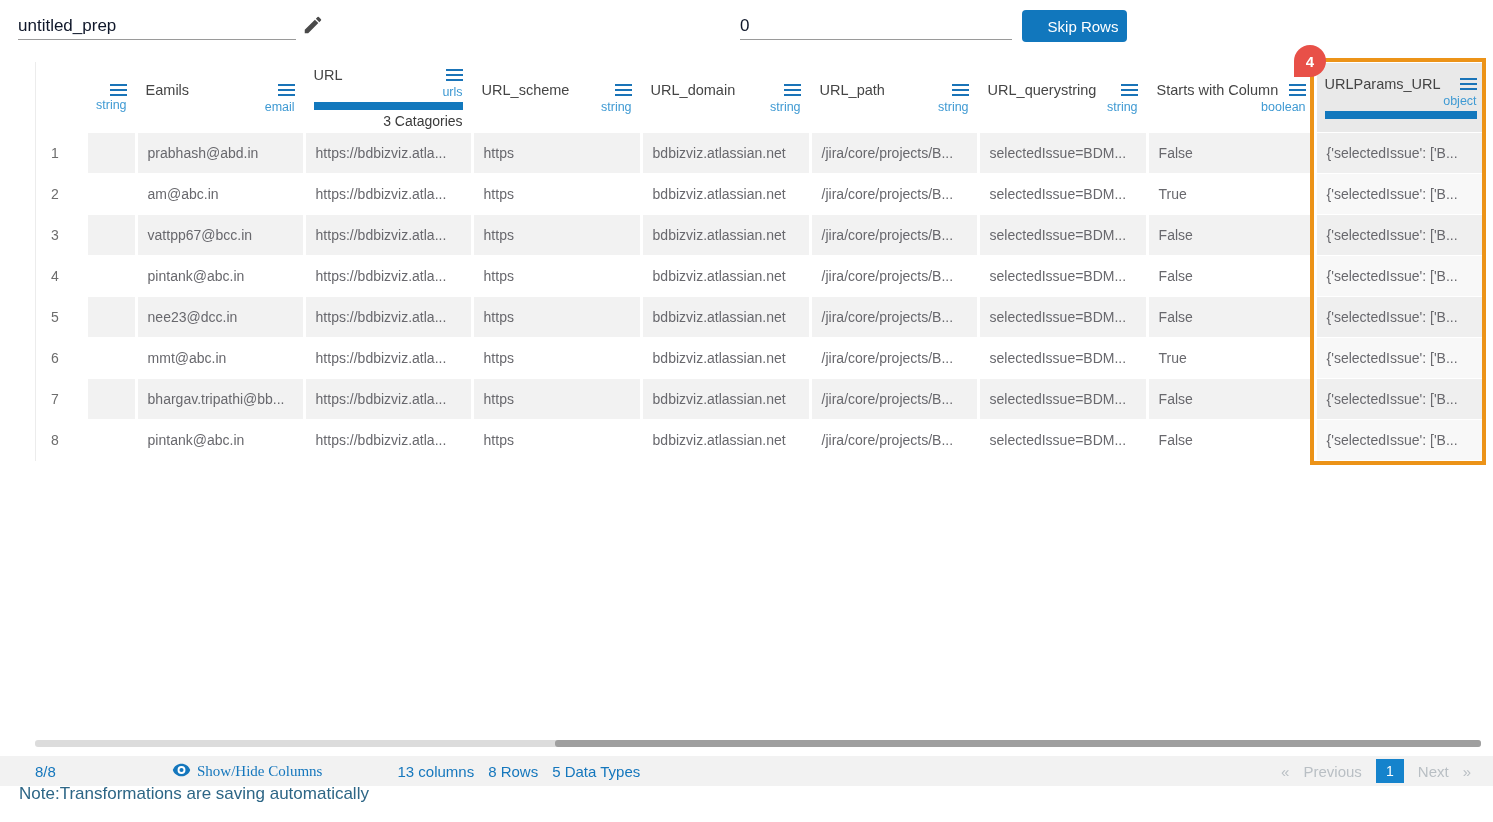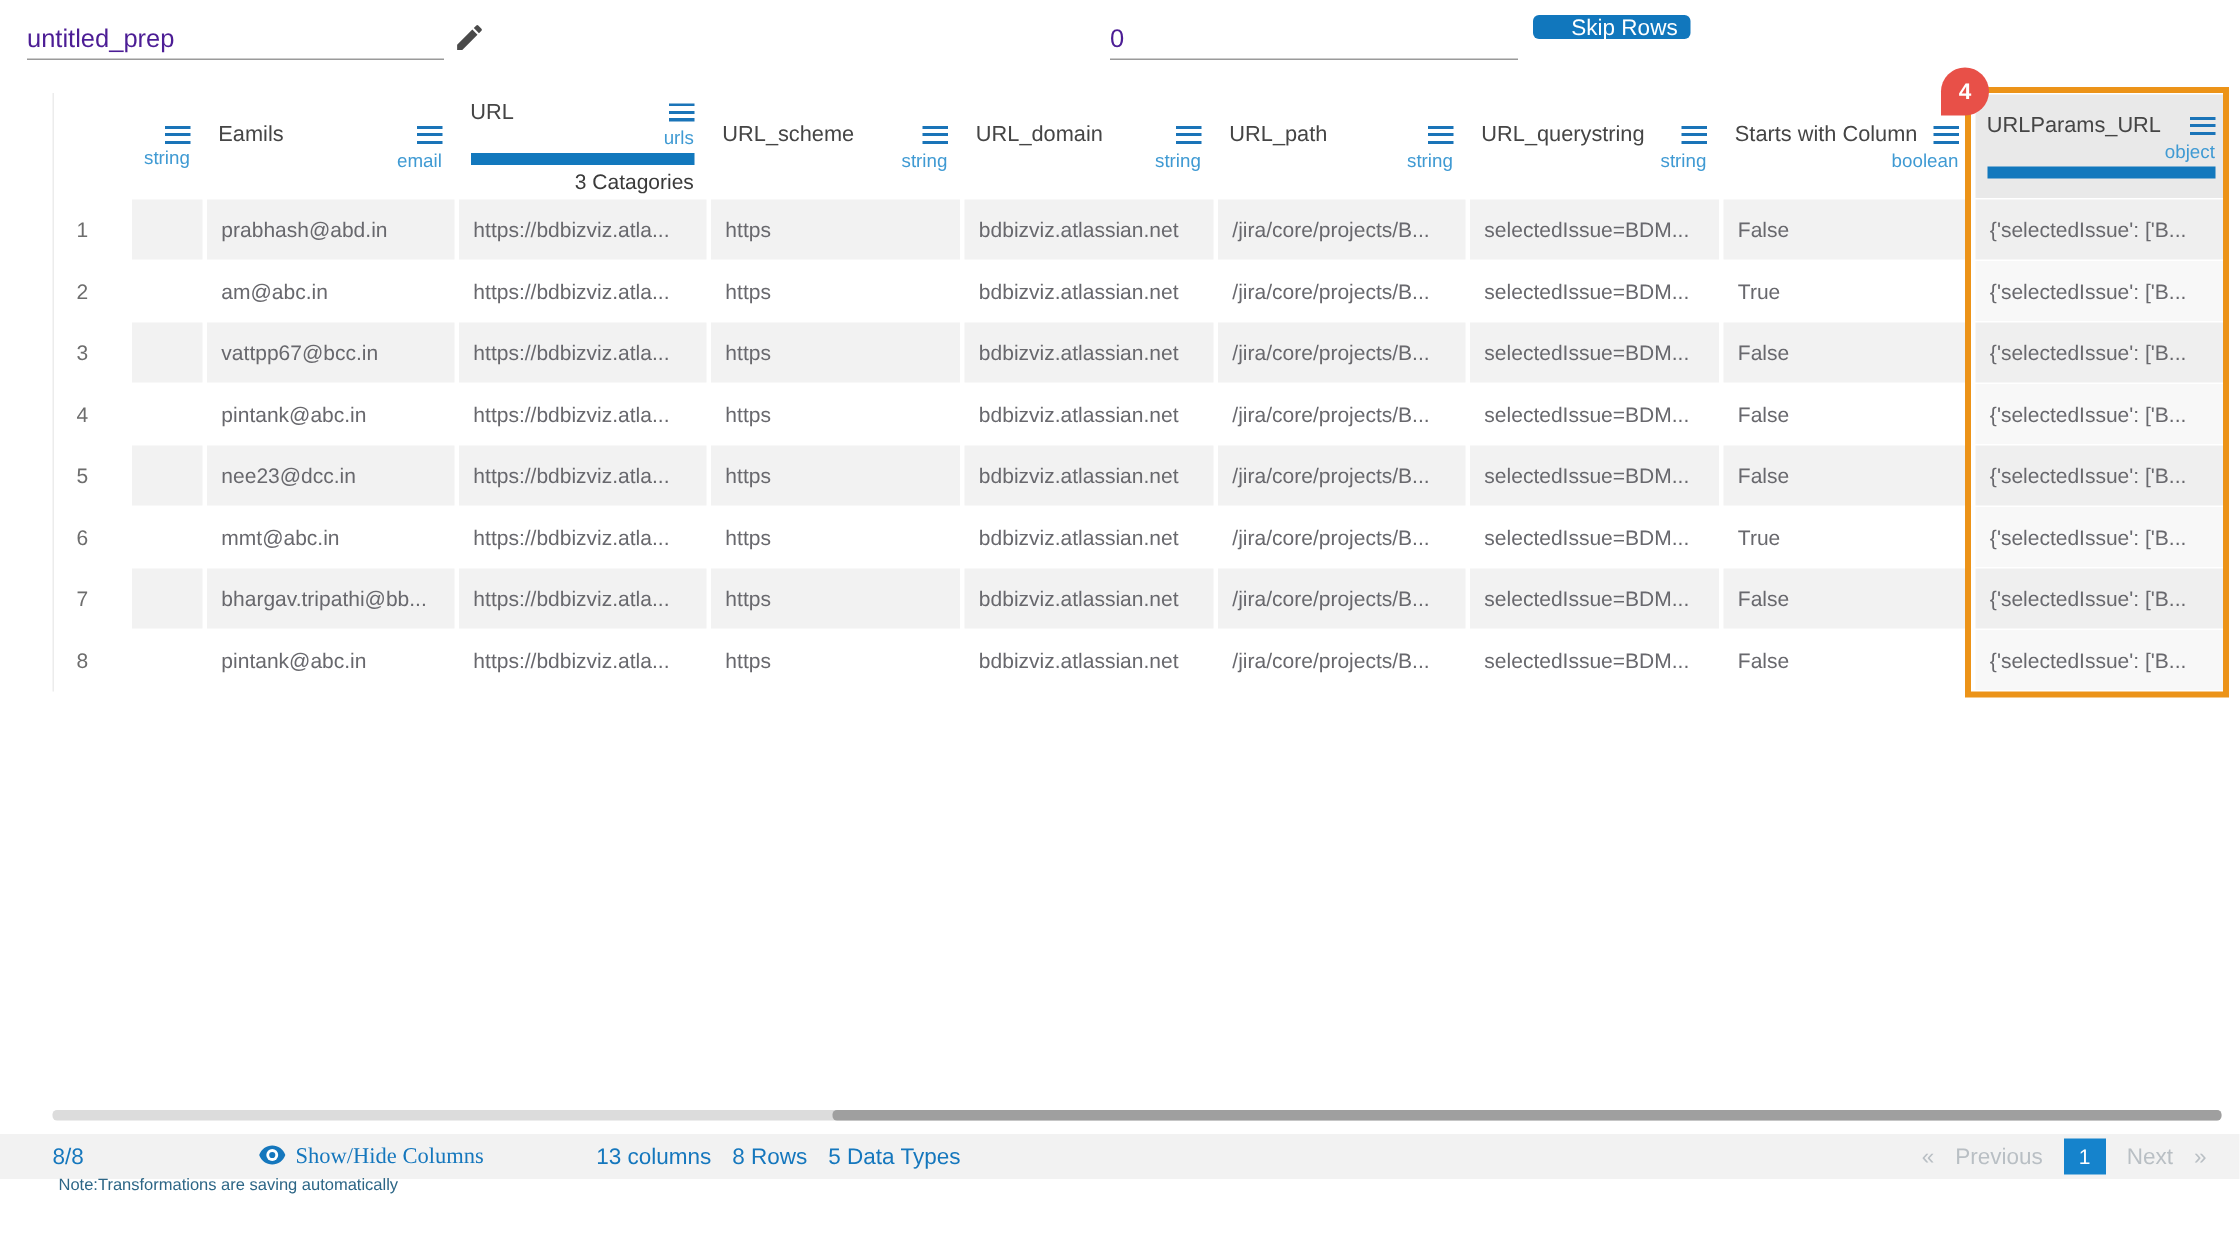--- a/index.html
+++ b/index.html
@@ -2,25 +2,25 @@
 <html><head>
 <meta charset="utf-8">
 <style>
   * { margin:0; padding:0; box-sizing:border-box; }
   html,body { width:1493px; height:822px; background:#ffffff; overflow:hidden;
     font-family:"Liberation Sans","DejaVu Sans",sans-serif; }
 
   
   #topbar { position:absolute; top:0; left:0; width:1493px; height:56px; background:#fff; }
   .underline-input { border:none; border-bottom:1px solid #9a9a9a; background:transparent;
-    font-size:17px; color:#4c1d95; outline:none; font-family:inherit; }
+    font-size:17px; color:#0f172a; outline:none; font-family:inherit; }
   #prep-name { left:18px; top:12px; width:278px; height:28px; position:absolute; }
   #pencil { position:absolute; left:302px; top:14px; width:22px; height:22px; cursor:pointer; }
   #skip-input { left:740px; top:12px; width:272px; height:28px; position:absolute; }
-  #skip-btn { position:absolute; left:1022px; top:10px; width:105px; height:16px;
+  #skip-btn { position:absolute; left:1022px; top:10px; width:105px; height:32px;
     background:#1177bd; color:#fff; border:none; border-radius:4px; font-size:15px;
     font-family:inherit; cursor:pointer;padding-left:17px; }
 
   
   #cursor { position:absolute; left:2px; top:0px; }
 
   
   #table-wrap { position:absolute; left:35px; top:62px; }
   table { border-collapse:separate; border-spacing:3px 1px; table-layout:fixed; }
   th,td { overflow:hidden; white-space:nowrap; text-overflow:ellipsis; }
@@ -59,21 +59,21 @@
   #footer { position:absolute; left:0; top:756px; width:1493px; height:30px;
     background:#f2f2f2; display:flex; align-items:center; font-size:15px; color:#1577bd;gap:17px; }
   #row-count { margin-left:35px; width:120px; }
   #showhide { display:flex; align-items:flex-start; gap:6px; cursor:pointer;font-family:Liberation Serif, serif; }
   #counts { display:flex; gap:14px; margin-left:58px; }
   #pagination { margin-left:auto; margin-right:22px; display:flex; align-items:center;
     gap:14px; color:#b9bfc4; font-size:15px; }
   #page-current { background:#1583cc; color:#fff; width:28px; height:24px; display:flex;
     align-items:center; justify-content:center; font-size:14px; }
   .pg { cursor:pointer; }
-  #note { position:absolute; left:39px; top:784px; font-size:11px; color:#2d6686; }
+  #note { position:absolute; left:19px; top:784px; font-size:17px; color:#2d6686; }
 </style>
 </head>
 <body>
 
 <svg id="cursor" width="16" height="18" viewBox="0 0 16 18">
   <path d="M1 1 L1 13 L4.2 10.5 L6.2 15.5 L8.6 14.5 L6.6 9.8 L10.8 9.6 Z" fill="#fff" stroke="#444" stroke-width="1.1"></path>
 </svg>
 
 <div id="topbar">
   <input id="prep-name" class="underline-input" value="untitled_prep" style="">

